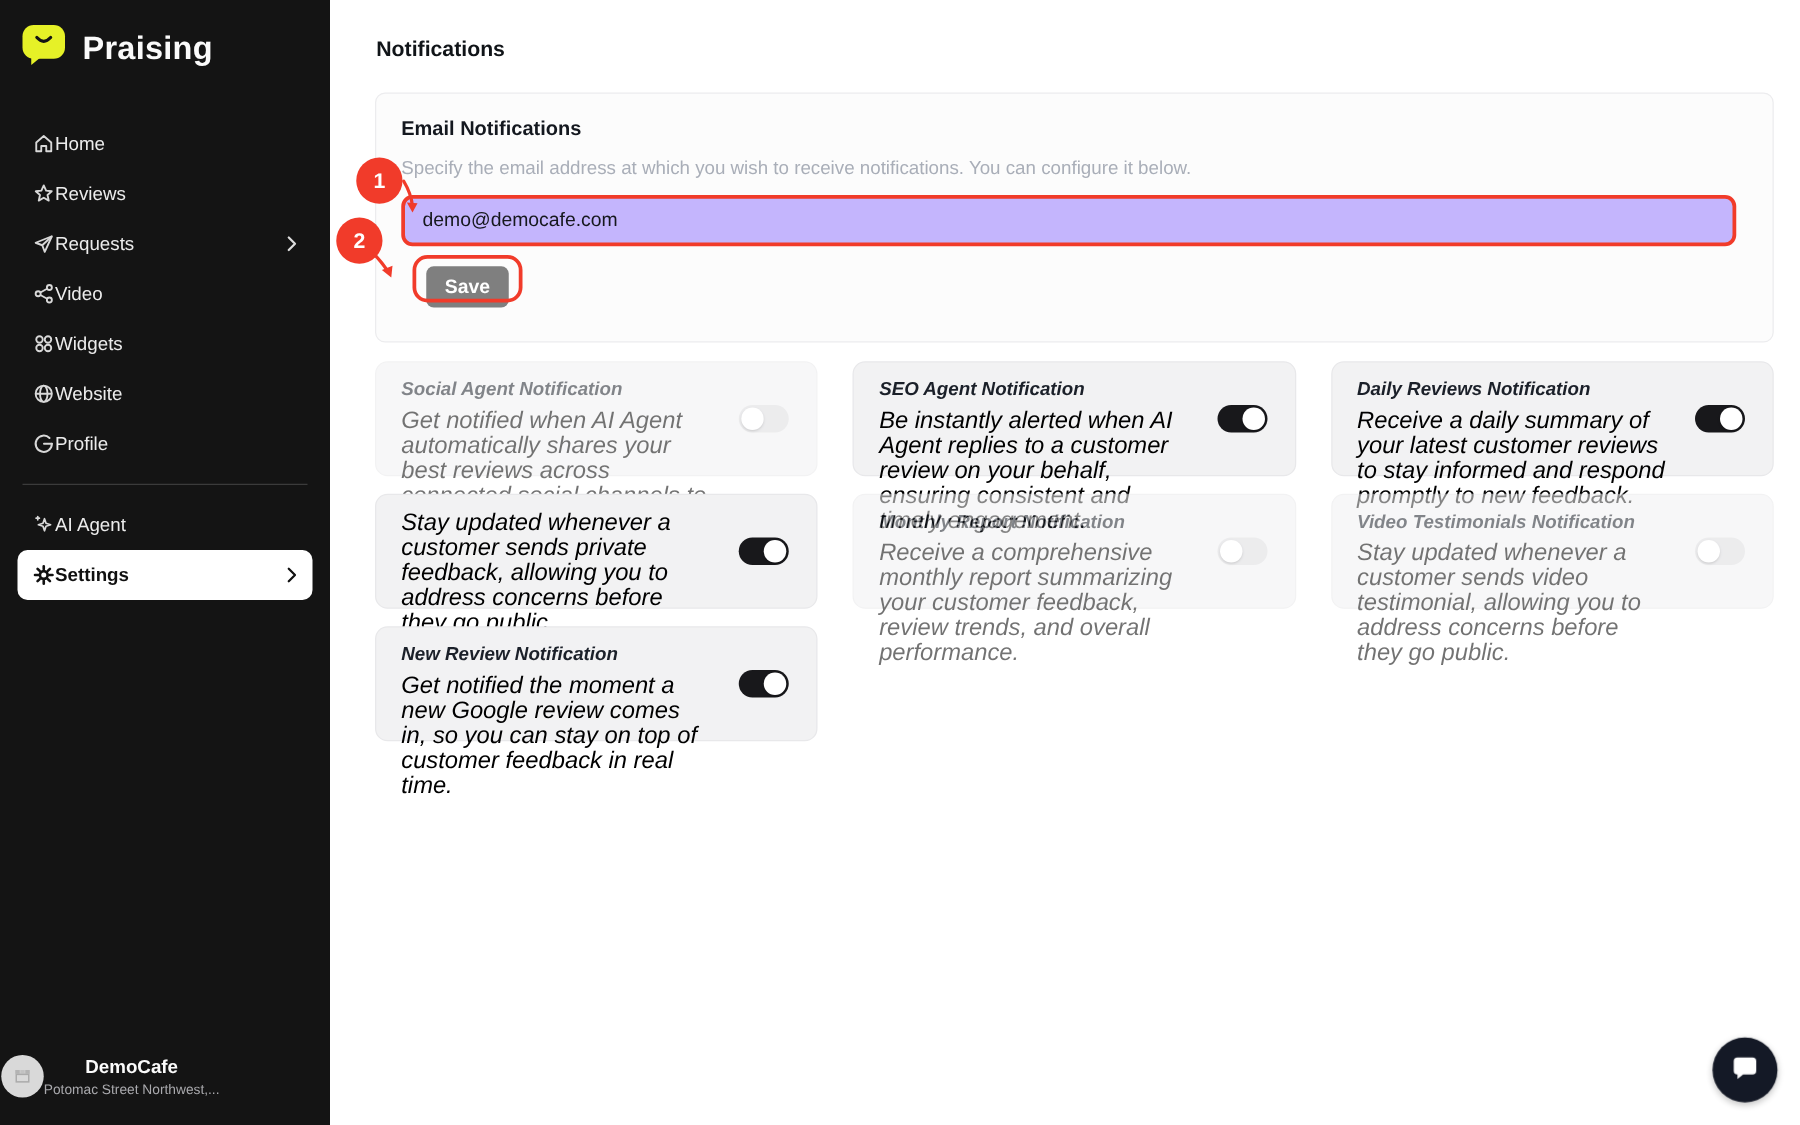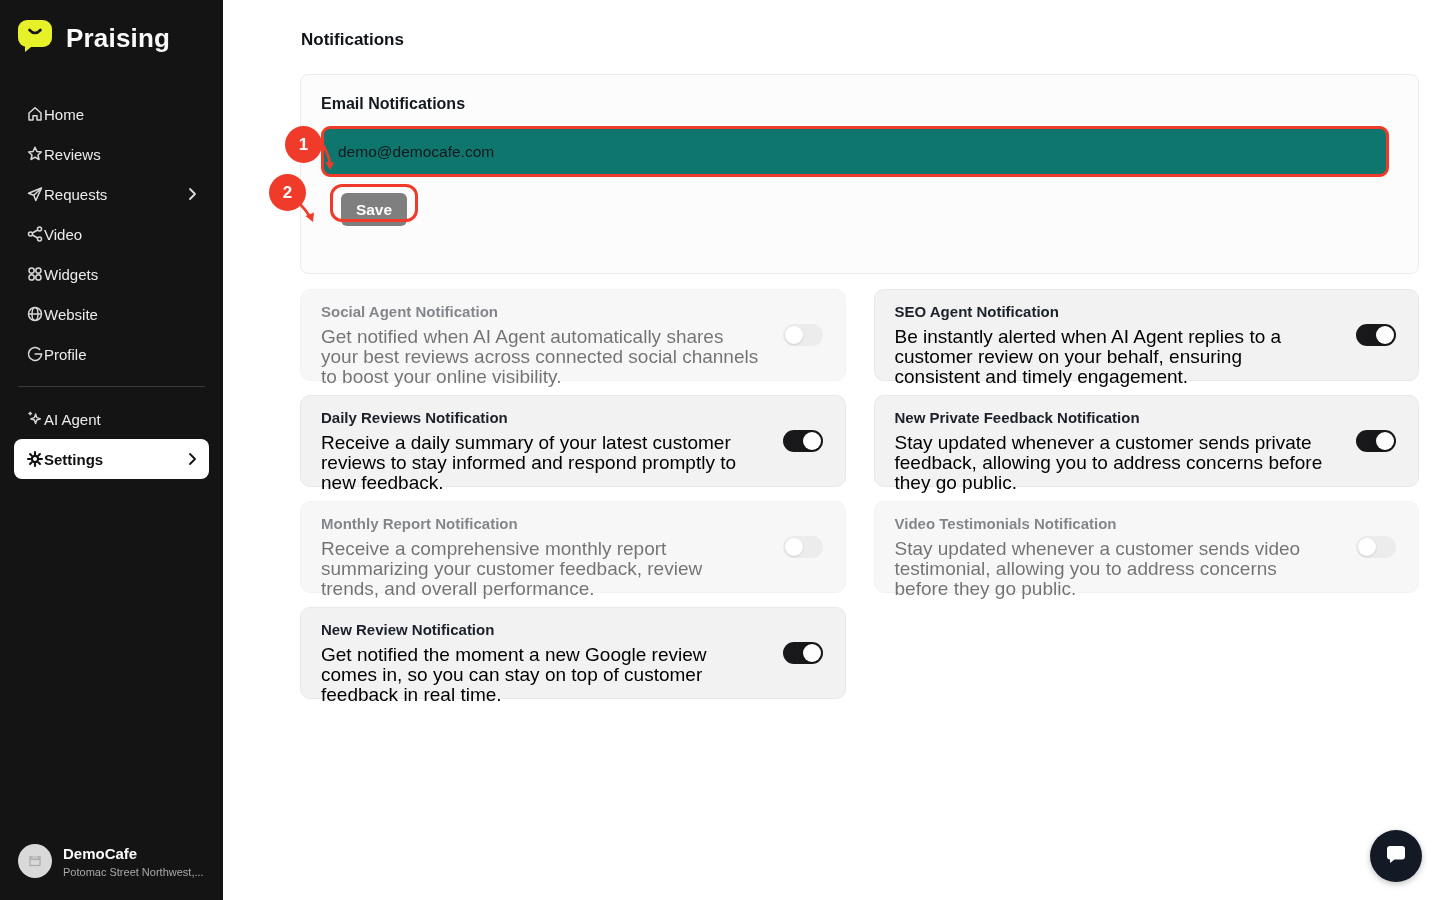--- a/index.html
+++ b/index.html
@@ -1,71 +1,71 @@
 <!DOCTYPE html>
 <html><head>
 <meta charset="utf-8">
 <style>
   * { margin:0; padding:0; box-sizing:border-box; }
   html,body { width:1440px; height:900px; overflow:hidden; background:#ffffff;
     font-family:"Liberation Sans", sans-serif; }
 
   
-  .sidebar { position:fixed; left:0; top:0; width:223px; height:900px;
+  .sidebar { position:fixed; left:0; top:0; width:264px; height:900px;
     background:#141414; color:#ececec; display:flex; flex-direction:column; }
   .brand { display:flex; align-items:center; gap:11px; padding:18px 16px 14px 17px; }
   .brand-name { color:#fafafa; font-size:26px; font-weight:700; letter-spacing:.2px; }
   .nav { padding:22px 14px 0 14px; }
   .nav-item { display:flex; align-items:center; height:40px; padding:0 12px;
     border-radius:8px; font-size:15px; font-weight:500; color:#ececec; cursor:pointer; position:relative; }
   .nav-item .icn { width:18px; height:18px; display:flex; align-items:center; justify-content:center; color:#d8d8d8; }
   .nav-item svg { display:block; }
   .nav-item .chev { margin-left:auto; color:#dcdcdc; display:flex; }
   .nav-item.active { background:#ffffff; color:#101010; font-weight:700; }
   .nav-item.active .icn, .nav-item.active .chev { color:#111111; }
   .nav-divider { height:1px; background:#3b3b3b; margin:12px 4px; }
-  .sb-footer { margin-top:auto; display:flex; align-items:center; gap:11px; padding:18px 16px 22px 18px; }
+  .sb-footer { margin-top:auto; display:flex; align-items:center; padding:18px 16px 22px 1px;text-align:center; }
   .avatar { width:34px; height:34px; border-radius:50%; background:#d9d9d9;
     display:flex; align-items:center; justify-content:center; flex:0 0 auto; }
   .sb-biz-name { font-size:15px; font-weight:700; color:#fbfbfb; margin-bottom:4px; }
   .sb-biz-addr { font-size:11px; color:#a9a9ad; }
 
   
   .main { position:absolute; left:268px; top:0; width:1184px; height:900px;
     background:#ffffff; padding:30px 33px 0 32px; }
   .page-title { font-size:17px; font-weight:700; color:#101418; padding-left:1px; }
 
   
   .email-card { position:relative; margin-top:24px; background:#fcfcfc;
     border:1px solid #ececee; border-radius:8px; padding:20px 20px 22px 20px; height:200px; }
   .email-card h2 { font-size:16px; font-weight:700; color:#14181f; }
   .email-desc { margin-top:13px; font-size:15px; color:#a9aeb8; }
-  .email-input { display:block; margin-top:13px; width:1068px; height:51px;
-    background:#0f766e; border:3px solid #f13b2a; border-radius:9px;
+  .email-input { display:block; margin-top:13px; width:1068px; height:41px;
+    background:#c4b5fd; border:3px solid #f13b2a; border-radius:9px;
     padding:0 14px; font-size:15.5px; color:#16181d; font-family:"Liberation Sans", sans-serif; outline:none; }
   .save-wrap { position:relative; margin-top:16px; margin-left:20px; width:66px; height:17px; }
   .save-ring { position:absolute; left:-11px; top:-9px; right:-11px; bottom:-12px;
     border:3px solid #f13b2a; border-radius:12px; pointer-events:none; }
   .save-btn { width:66px; height:33px; background:#7f7f7f; color:#ffffff; border:none;
     border-radius:6px; font-size:15.5px; font-weight:700; cursor:pointer;
     font-family:"Liberation Sans", sans-serif; }
 
   
   .ann-badge { position:absolute; width:37px; height:37px; border-radius:50%;
     background:#f13b2a; color:#ffffff; font-size:17px; font-weight:700;
     display:flex; align-items:center; justify-content:center; z-index:5; }
   .ann-badge.b1 { left:-16px; top:51px; }
   .ann-badge.b2 { left:-32px; top:99px; }
   .ann-arrow { position:absolute; z-index:5; }
   .ann-arrow.a1 { left:16px; top:68px; }
   .ann-arrow.a2 { left:-6px; top:126px; }
 
   
-  .cards-grid { margin-top:15px; display:grid; grid-template-columns:1fr 1fr;
-    gap:14px 28px; }
+  .cards-grid { margin-top:15px; display:grid; grid-template-columns:1fr 1fr 1fr;
+    gap:14px 28px;font-style:italic; }
   .card { position:relative; background:#f2f2f3; border:1px solid #e8e8ea;
     border-radius:10px; padding:13px 86px 13px 20px; height:92px; }
   .card h3 { font-size:15px; font-weight:700; color:#1b2029; margin-bottom:7px; }
   .card p { font-size:19px; line-height:20px; color:#000000; max-width:470px; }
   .card.off { opacity:.55; }
   .toggle { position:absolute; right:22px; top:50%; margin-top:-11px; width:40px; height:22px;
     border-radius:11px; background:#dddde0; cursor:pointer; transition:none; }
   .toggle::after { content:""; position:absolute; left:2px; top:2px; width:18px; height:18px;
     border-radius:50%; background:#ffffff; box-shadow:0 1px 2px rgba(0,0,0,.25); }
   .card.on .toggle { background:#18181b; }
@@ -206,20 +206,21 @@
       <div class="sb-biz-addr">Potomac Street Northwest,...</div>
     </span>
   </div>
 </aside>
 
 <main class="main">
   <h1 class="page-title">Notifications</h1>
 
   <section class="email-card">
     <h2>Email Notifications</h2>
+    <div class="email-desc">Specify the email address at which you wish to receive notifications. You can configure it below.</div>
 
     <input class="email-input" type="text" value="demo@democafe.com" style="">
 
     <div class="save-wrap">
       <div class="save-ring"></div>
       <button class="save-btn">Save</button>
     </div>
 
     <div class="ann-badge b1">1</div>
     <svg class="ann-arrow a1" width="24" height="30" viewBox="0 0 24 30">
@@ -243,21 +244,20 @@
       <h3>SEO Agent Notification</h3>
       <p>Be instantly alerted when AI Agent replies to a customer review on your behalf, ensuring consistent and timely engagement.</p>
       <span class="toggle"></span>
     </div>
     <div class="card on">
       <h3>Daily Reviews Notification</h3>
       <p>Receive a daily summary of your latest customer reviews to stay informed and respond promptly to new feedback.</p>
       <span class="toggle"></span>
     </div>
     <div class="card on">
-      <h3>New Private Feedback Notification</h3>
       <p>Stay updated whenever a customer sends private feedback, allowing you to address concerns before they go public.</p>
       <span class="toggle"></span>
     </div>
     <div class="card off">
       <h3>Monthly Report Notification</h3>
       <p>Receive a comprehensive monthly report summarizing your customer feedback, review trends, and overall performance.</p>
       <span class="toggle"></span>
     </div>
     <div class="card off">
       <h3>Video Testimonials Notification</h3>

